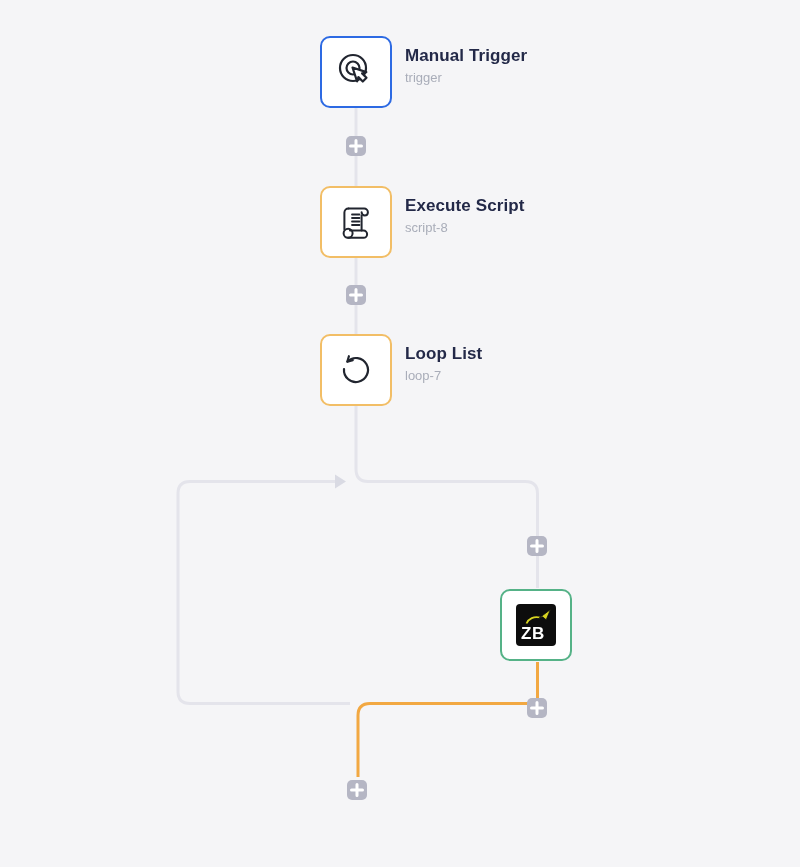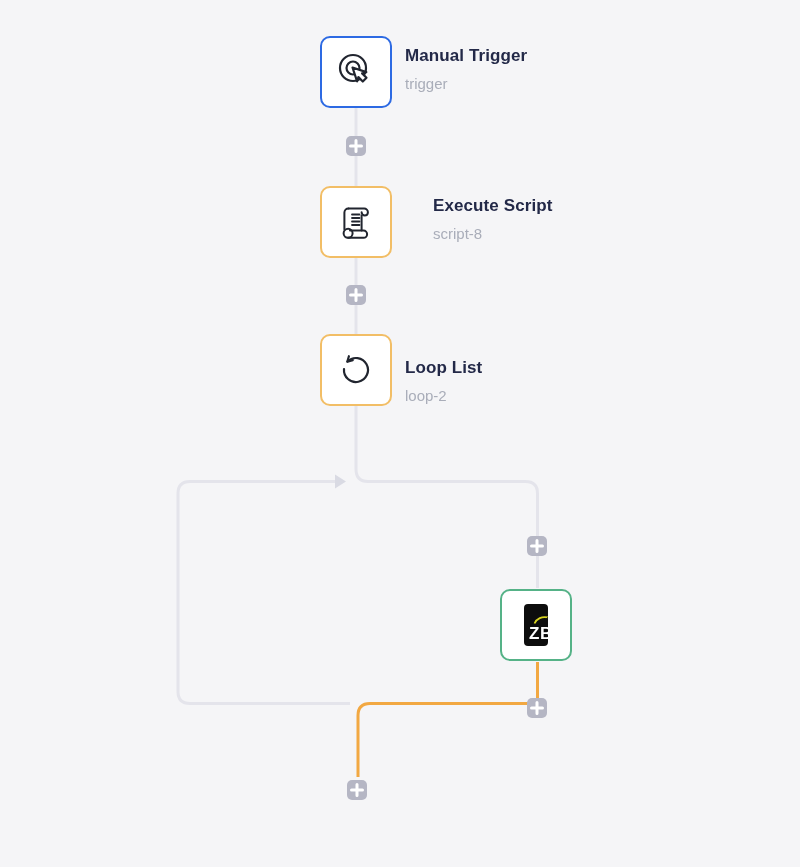--- a/index.html
+++ b/index.html
@@ -19,34 +19,34 @@
     background:var(--node-bg);border:2px solid #ccc;border-radius:10px;
     display:flex;align-items:center;justify-content:center;cursor:pointer;
   }
   .node--trigger .node-box{border-color:var(--trigger-border);}
   .node--script .node-box{border-color:var(--script-border);}
   .node--loop .node-box{border-color:var(--loop-border);}
   .node--zerobounce .node-box{border-color:var(--zerobounce-border);}
 
   .node-text{margin-left:13px;padding-top:8px;}
   .node-title{font-size:17px;font-weight:700;color:var(--title);line-height:23px;white-space:nowrap;letter-spacing:.1px;}
-  .node-subtitle{font-size:15px;color:var(--subtitle);line-height:21px;margin-top:6px;white-space:nowrap;}
+  .node-subtitle{font-size:13px;color:var(--subtitle);line-height:21px;margin-top:0;white-space:nowrap;}
 
   .node-icon path,.node-icon circle{stroke:var(--icon-stroke);}
   .node-icon .cursor{fill:var(--node-bg);}
 
   .add-btn{
     position:absolute;width:20px;height:20px;z-index:3;
     background:var(--plus-button);border:none;border-radius:5px;padding:0;
     display:flex;align-items:center;justify-content:center;cursor:pointer;
   }
   .add-btn svg path{stroke:var(--plus-glyph);}
 
   .zb-logo{
-    position:relative;width:24px;height:42px;border-radius:4px;
+    position:relative;width:40px;height:42px;border-radius:4px;
     background:var(--zb-logo-bg);overflow:hidden;
   }
   .zb-logo-text{
     position:absolute;left:5px;bottom:2px;
     font-size:17px;font-weight:700;color:var(--zb-logo-text);letter-spacing:.5px;
   }
   .zb-accent{position:absolute;left:0;top:0;}
   .zb-accent .swoosh{fill:none;stroke:var(--zb-logo-accent);stroke-width:1.8px;}
   .zb-accent .plane{fill:var(--zb-logo-accent);stroke:var(--zb-logo-bg);stroke-width:.8px;}
 </style>
@@ -71,47 +71,47 @@
         <circle cx="17" cy="16" r="6.5"></circle>
         <path class="cursor" d="M16.5 15.5 L30.3 20.1 L26.1 21.4 L30.5 25.8 L26.8 29.5 L22.4 25.1 L21.1 29.3 Z"></path>
       </svg>
     </div>
     <div class="node-text">
       <div class="node-title">Manual Trigger</div>
       <div class="node-subtitle">trigger</div>
     </div>
   </div>
 
-  <div class="node node--script" style="left:320px;top:186px;gap:28px;">
+  <div class="node node--script" style="left:320px;top:186px;">
     <div class="node-box">
       <svg class="node-icon" width="40" height="40" viewBox="0 0 40 40" fill="none" stroke-width="2" stroke-linecap="round" stroke-linejoin="round">
         <path d="M12.5 6.5 H28.2 a3.7 3.7 0 0 1 3.7 3.7 c0 1.8 -1.4 3.2 -3.2 3.2 c-1.7 0 -3.1 -1.4 -3.1 -3.1"></path>
         <path d="M12.5 6.5 c-2.3 0 -4.1 1.8 -4.1 4.1 V27.6"></path>
         <path d="M25.6 13.4 V28.4"></path>
         <circle cx="12.1" cy="31.3" r="4.5"></circle>
         <path d="M12.1 35.8 H27.5 c2 0 3.6 -1.6 3.6 -3.6 c0 -2 -1.6 -3.6 -3.6 -3.6 H14"></path>
         <path stroke-width="1.8" d="M16 12.5 h7.5 M16 16 h7.5 M16 19.5 h7.5 M16 23 h7.5"></path>
       </svg>
     </div>
     <div class="node-text">
       <div class="node-title">Execute Script</div>
       <div class="node-subtitle">script-8</div>
     </div>
   </div>
 
-  <div class="node node--loop" style="left:320px;top:334px;align-items:flex-end;">
+  <div class="node node--loop" style="left:320px;top:334px;">
     <div class="node-box">
       <svg class="node-icon" width="40" height="40" viewBox="0 0 40 40" fill="none" stroke-width="2.2" stroke-linecap="round" stroke-linejoin="round">
         <path d="M8 19 A12 12 0 1 0 11.5 11.5"></path>
         <path d="M12.9 6.2 L11.3 11.7 L16.8 10.1"></path>
       </svg>
     </div>
     <div class="node-text">
       <div class="node-title">Loop List</div>
-      <div class="node-subtitle">loop-2</div>
+      <div class="node-subtitle">loop-7</div>
     </div>
   </div>
 
   <div class="node node--zerobounce" style="left:500px;top:589px;">
     <div class="node-box">
       <div class="zb-logo">
         <svg class="zb-accent" width="42" height="42" viewBox="0 0 42 42">
           <path class="swoosh" d="M10.5 19.5 C12.5 14.5 18 12 24 13.5"></path>
           <path class="plane" d="M22.5 14.5 L34.5 5.5 L30.2 15.8 L26.5 12.8 Z"></path>
         </svg>

